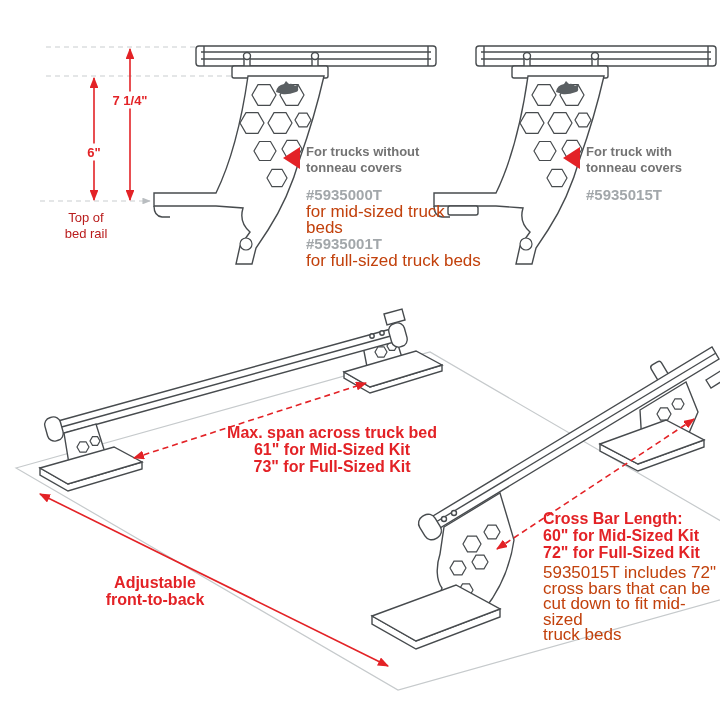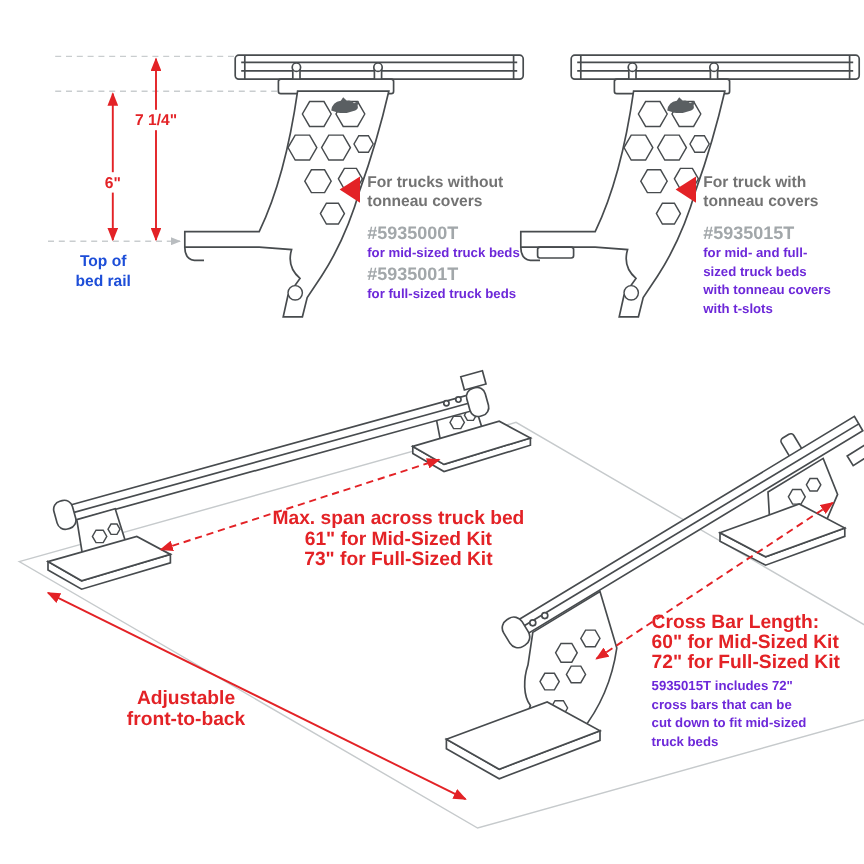--- a/index.html
+++ b/index.html
@@ -4,22 +4,22 @@
 <style>
   html,body{margin:0;padding:0;background:#fff;}
   .stage{position:relative;width:720px;height:720px;background:#fff;overflow:hidden;
          font-family:"Liberation Sans",sans-serif;}
   .stage svg{position:absolute;left:0;top:0;}
   .txt{position:absolute;}
   .pre{white-space:pre-line;}
   .t-red{color:#737373;font-weight:bold;font-size:13px;line-height:16px;}
   .t-red-lg{color:#e32226;font-weight:bold;font-size:16px;line-height:17px;}
   .t-part{color:#a2a7aa;font-weight:bold;font-size:15px;line-height:18px;}
-  .t-gray{color:#6d28d9;font-size:11px;line-height:15.5px;font-weight:bold;}
-  .t-light{color:#1d4ed8;font-size:13px;line-height:16px;font-weight:bold;}
+  .t-gray{color:#c2410c;font-size:17px;line-height:15.5px;}
+  .t-light{color:#b91c1c;font-size:13px;line-height:16px;}
   .dim{position:absolute;transform:translate(-50%,-50%);background:#fff;padding:1px 3px;
        color:#e32226;font-weight:bold;font-size:13px;white-space:nowrap;}
   .center{text-align:center;}
   .mt10{margin-top:10px;} .mt12{} .mt4{margin-top:4px;}
 
   
   .ln{stroke:#474b4e;stroke-width:1.4;fill:none;}
   .fw{stroke:#474b4e;stroke-width:1.4;fill:#fff;}
   .hex{stroke:#474b4e;stroke-width:1.2;fill:#fff;}
   .lt{stroke:#c6cacc;stroke-width:1.2;fill:none;}
@@ -159,24 +159,20 @@
   <div class="t-part mt10">#5935000T</div>
   <div class="t-gray">for mid-sized truck beds</div>
   <div class="t-part mt12">#5935001T</div>
   <div class="t-gray">for full-sized truck beds</div>
 </div>
 
 <div class="txt" style="left:586px;top:144px;width:134px;">
   <div class="t-red pre">For truck with
 tonneau covers</div>
   <div class="t-part mt10">#5935015T</div>
-  <div class="t-gray pre">for mid- and full-
-sized truck beds
-with tonneau covers
-with t-slots</div>
 </div>
 
 <div class="txt t-red-lg pre center" style="left:222px;top:424px;width:220px;">Max. span across truck bed
 61" for Mid-Sized Kit
 73" for Full-Sized Kit</div>
 
 <div class="txt" style="left:543px;top:510px;width:176px;">
   <div class="t-red-lg pre">Cross Bar Length:
 60" for Mid-Sized Kit
 72" for Full-Sized Kit</div>

